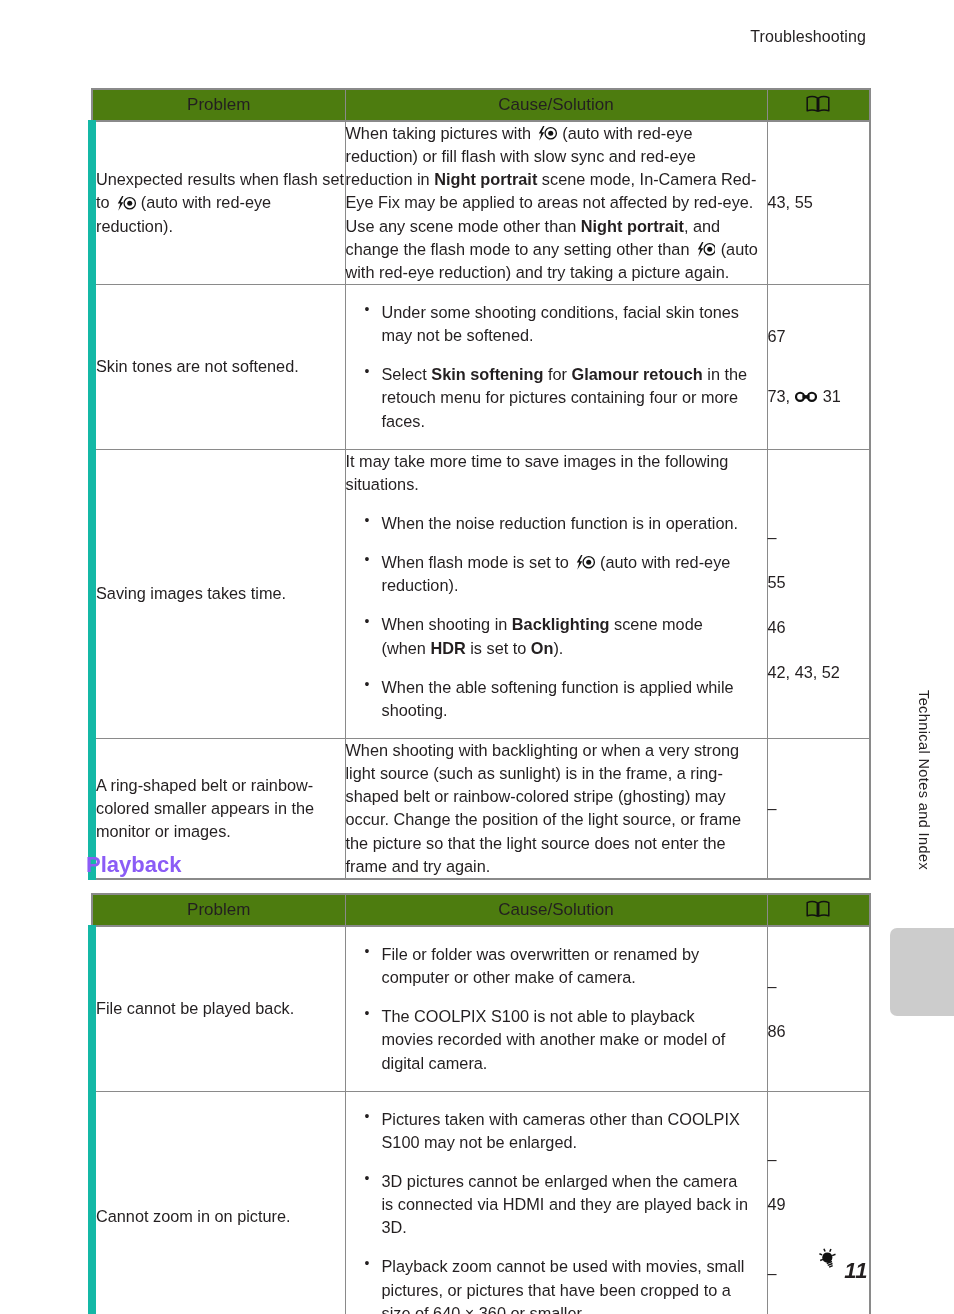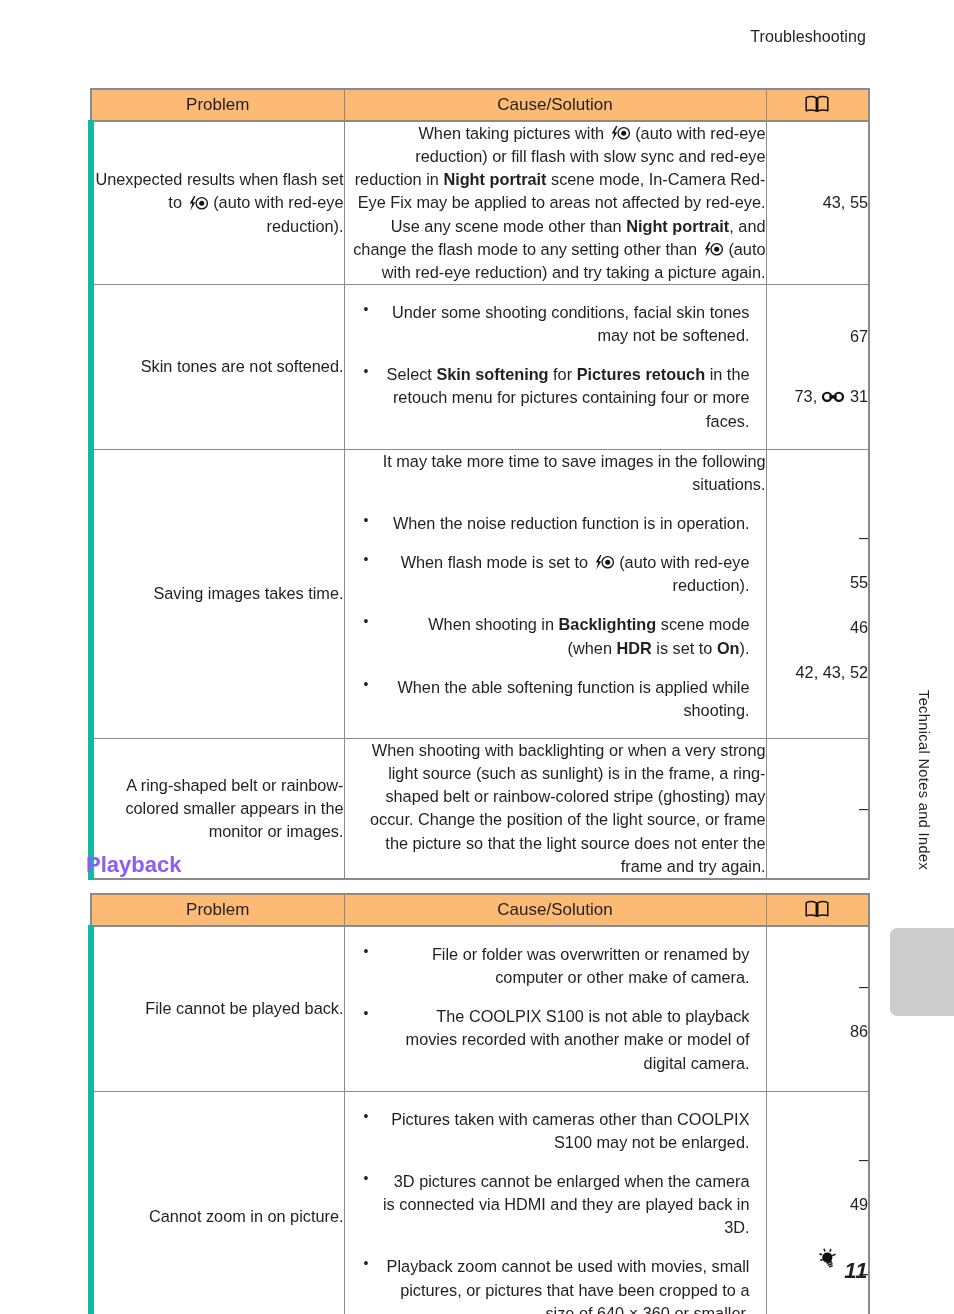--- a/index.html
+++ b/index.html
@@ -67,39 +67,38 @@
   #table-playback { top: 893px; }
 
   .doc-table col.c-problem { width: 253px; }
   .doc-table col.c-cause   { width: 422px; }
   .doc-table col.c-ref     { width: 103px; }
 
   .doc-table th, .doc-table td {
     border: 1px solid #8a8a8a;
     vertical-align: middle;
     padding: 0;
-    text-align: right;
   }
   .doc-table thead th {
-    background: #fdba74;
+    background: #4d7c0f;
     font-weight: normal;
     font-size: 17px;
     text-align: center;
     height: 30px;
     border-top: 2px solid #8a8a8a;
     border-bottom: 2px solid #8a8a8a;
   }
   .doc-table thead th.th-problem { border-left: 2px solid #8a8a8a; }
   .doc-table thead th.th-ref     { border-right: 2px solid #8a8a8a; }
   .doc-table tbody td {
     border-left-width: 1px;
     border-right-width: 1px;
   }
-  .doc-table tbody tr td:first-child { border-left: 6px solid #14b8a6; }
-  .doc-table tbody tr td:last-child  { border-right: 2px solid #8a8a8a; padding-left: 28px; }
+  .doc-table tbody tr td:first-child { border-left: 8px solid #14b8a6; }
+  .doc-table tbody tr td:last-child  { border-right: 2px solid #8a8a8a; }
   .doc-table tbody tr:last-child td  { border-bottom: 2px solid #8a8a8a; }
 
   .cell-problem {
     padding: 10px 10px 10px 12px;
   }
   .cell-cause {
     padding: 9px 10px 11px 11px;
     vertical-align: top;
   }
   .cell-ref {
@@ -265,21 +264,21 @@
 
       <tr>
         <td class="cell-problem">Skin tones are not softened.</td>
         <td class="cell-cause">
           <ul class="bullets">
             <li>Under some shooting conditions, facial skin tones may not be softened.</li>
             <li>
               <span>Select</span>
               <b>Skin softening</b>
               <span>for</span>
-              <b>Pictures retouch</b>
+              <b>Glamour retouch</b>
               <span>in the retouch menu for pictures containing four or more faces.</span>
             </li>
           </ul>
         </td>
         <td class="cell-ref">
           <div class="ref-line">67</div>
           <div class="ref-line sp-top-1">
             <span>73,</span>
             <span class="icon-binocular">
               <svg viewBox="0 0 30 16" width="100%" height="100%" aria-hidden="true">

